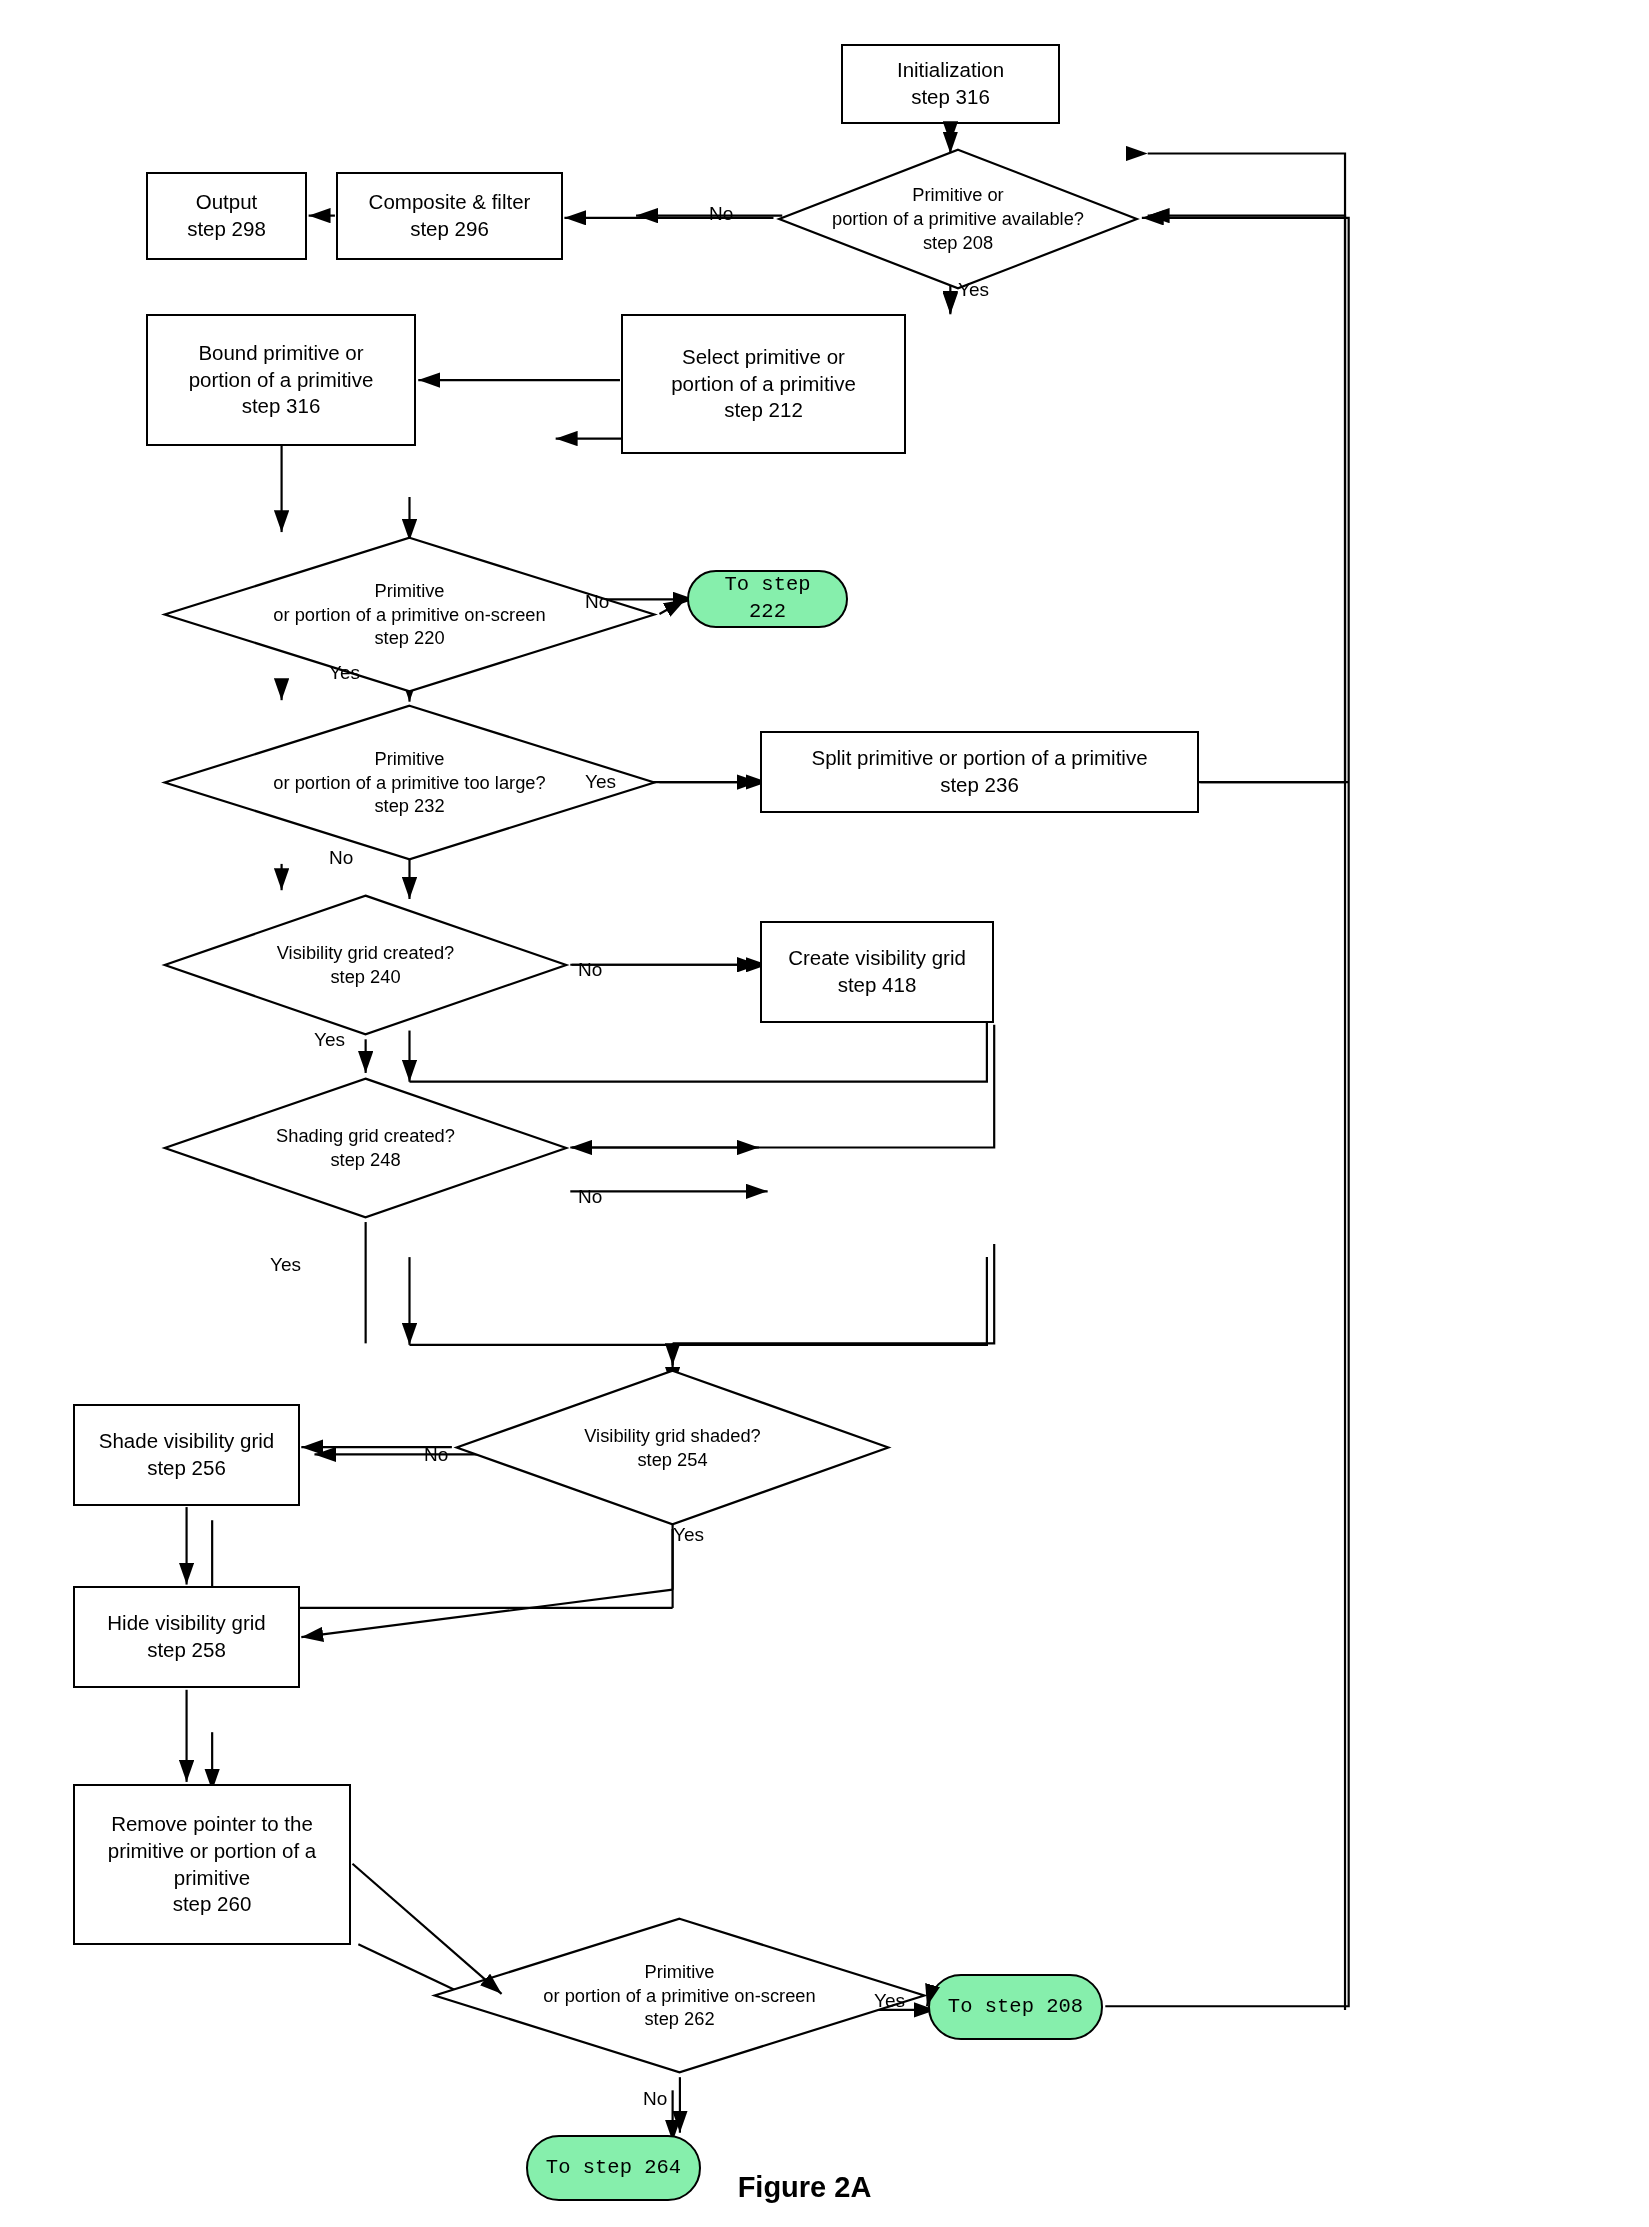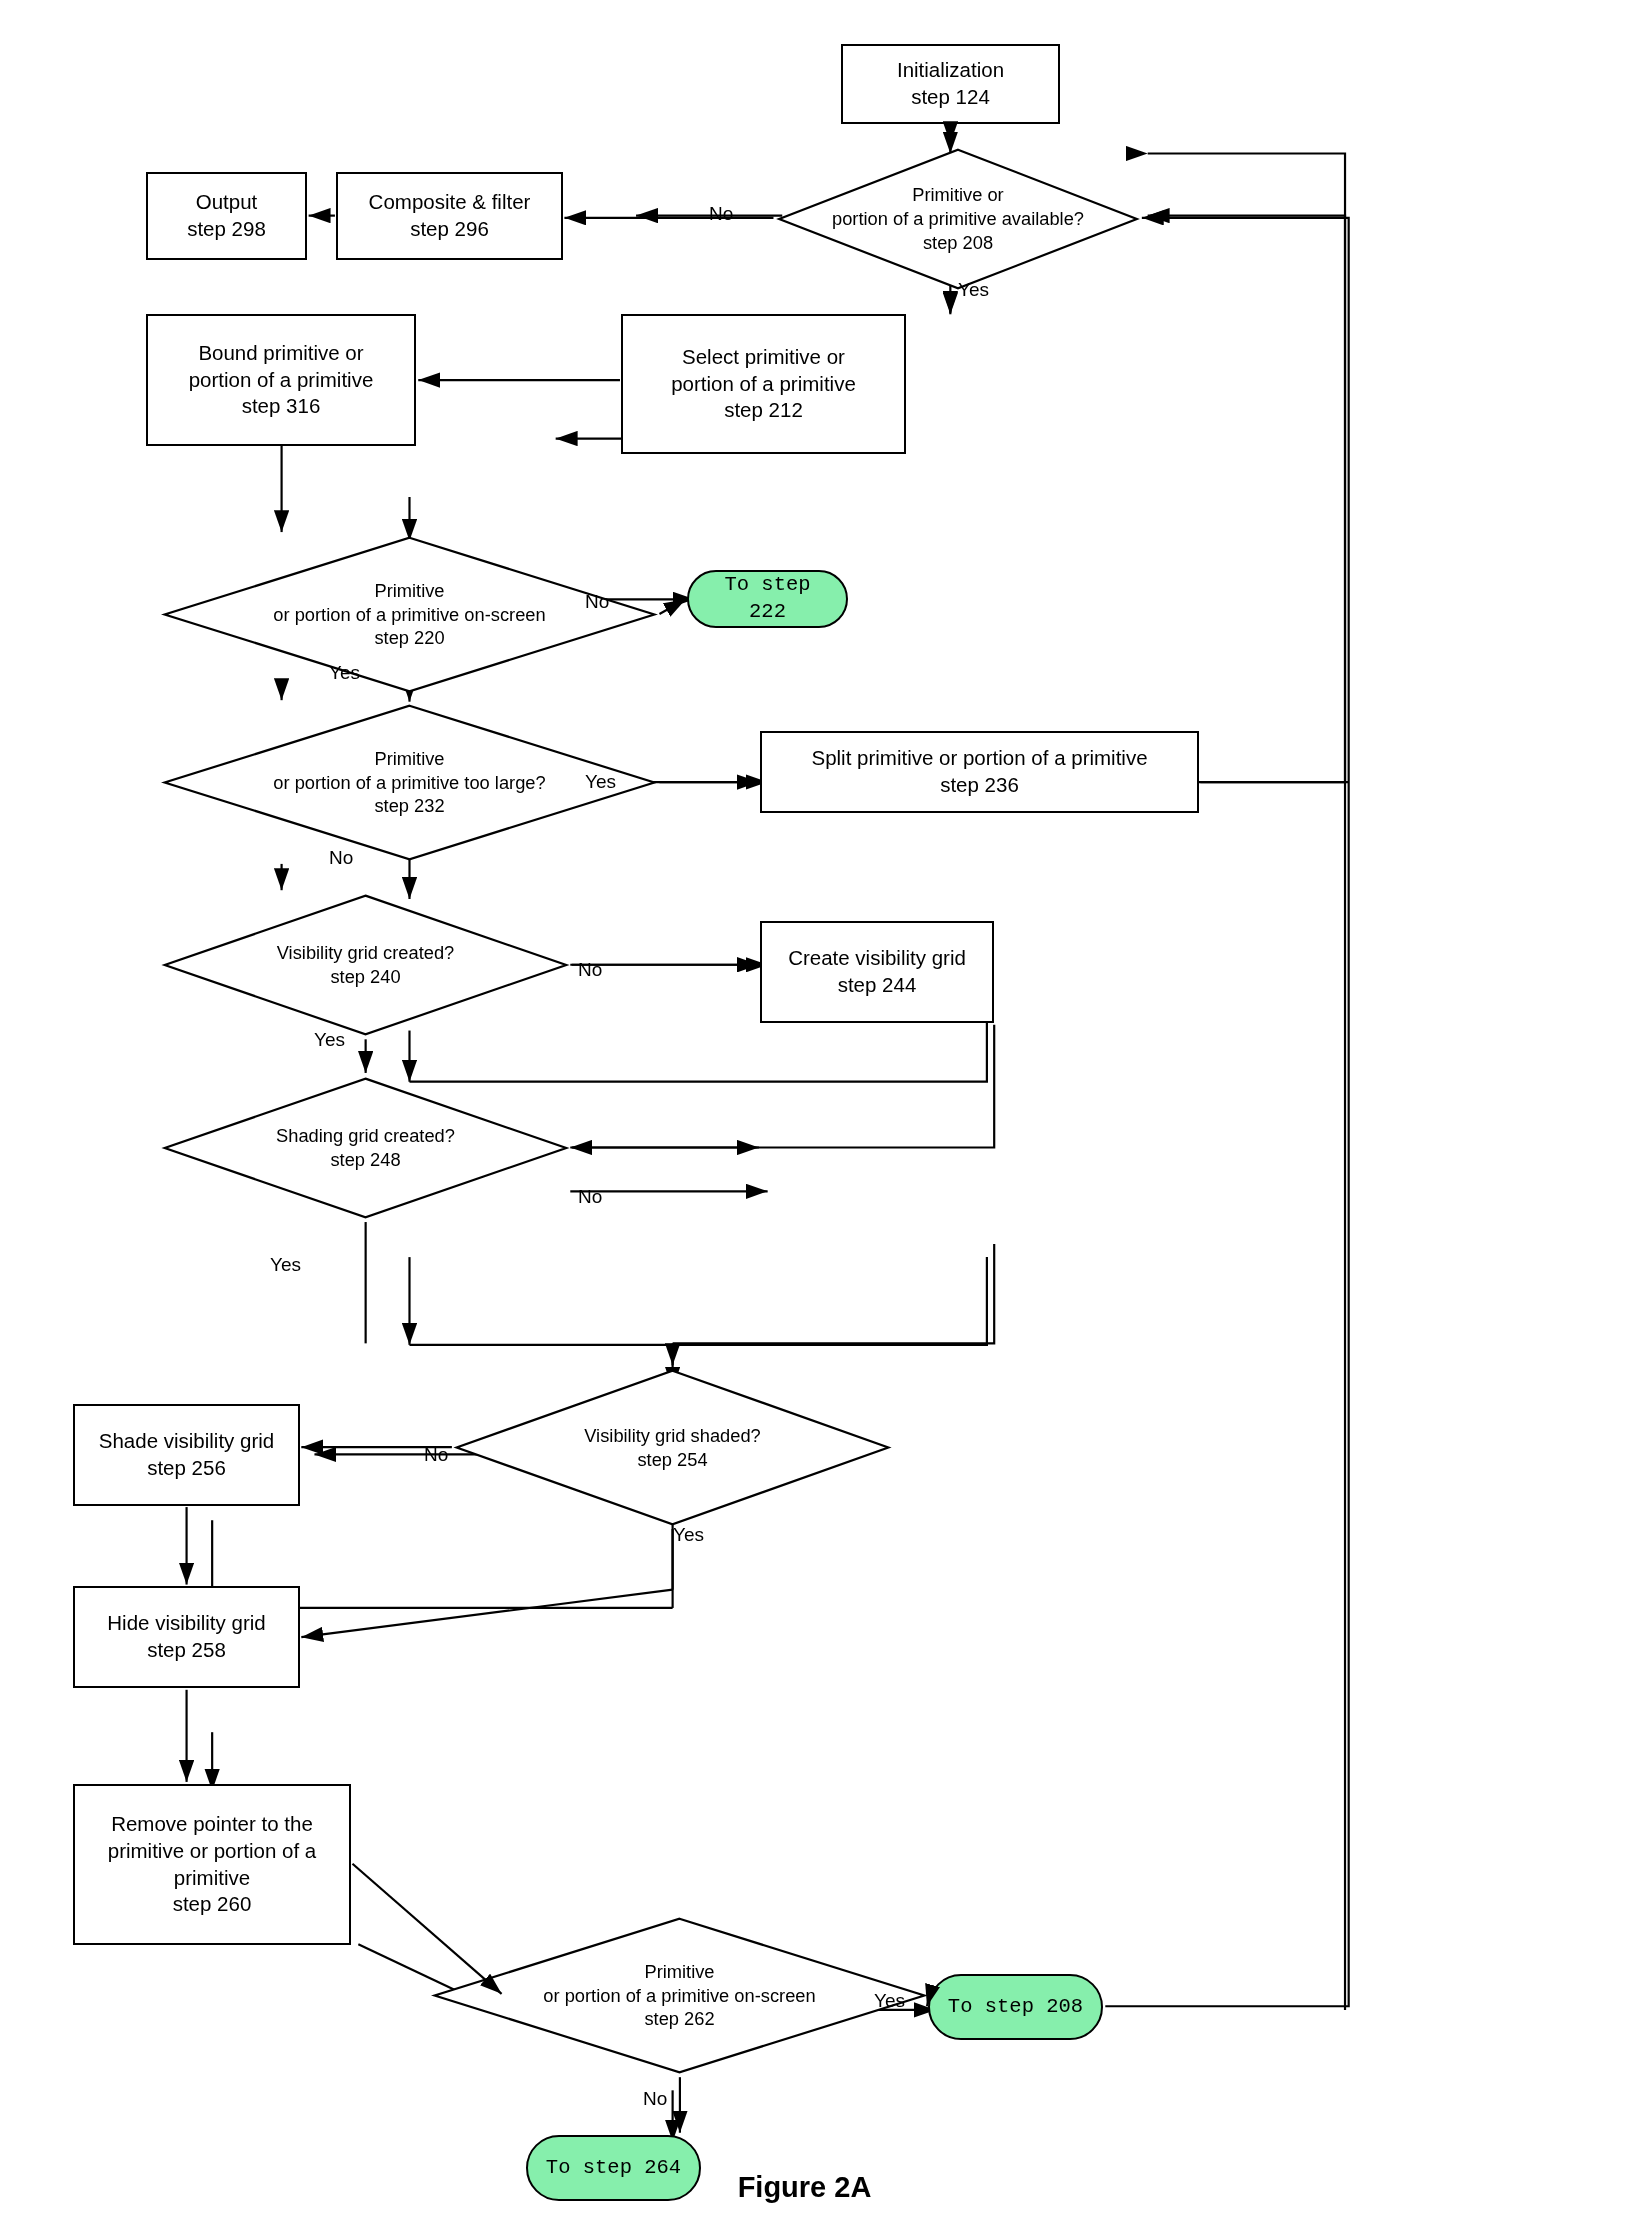--- a/index.html
+++ b/index.html
@@ -138,21 +138,21 @@
     <line x1="1120" y1="2750" x2="1280" y2="2750" stroke="#000" stroke-width="3" marker-end="url(#arrowhead)"></line>
 
     <line x1="920" y1="2860" x2="920" y2="2930" stroke="#000" stroke-width="3" marker-end="url(#arrowhead)"></line>
 
     <polyline points="1840,2750 1840,210 1570,210" fill="none" stroke="#000" stroke-width="3"></polyline>
     <line x1="1570" y1="210" x2="1570" y2="210" stroke="#000" stroke-width="3" marker-end="url(#arrowhead)"></line>
   </svg>
 
   <div class="box" style="left:841px;top:44px;width:219px;height:80px;">
     <span style="white-space:pre-line;">Initialization
-step 124</span>
+step 316</span>
   </div>
 
   <div class="diamond-container" style="left:775px;top:146px;width:366px;height:146px;">
     <svg width="366" height="146" style="position:absolute;top:0;left:0;" viewBox="0 0 500 200">
       <polygon points="250,5 495,100 250,195 5,100" fill="white" stroke="black" stroke-width="3"></polygon>
     </svg>
     <div class="diamond-text" style="position:relative;z-index:2;font-size:18.3px;padding:7.3px;">
       Primitive or<br>portion of a primitive available?<br>step 208
     </div>
   </div>
@@ -226,21 +226,21 @@
       Visibility grid created?<br>step 240
     </div>
   </div>
 
   <div class="label-text" style="left:578px;top:959px;">No</div>
 
   <div class="label-text" style="left:314px;top:1029px;">Yes</div>
 
   <div class="box" style="left:760px;top:921px;width:234px;height:102px;">
     <span style="white-space:pre-line;">Create visibility grid
-step 244</span>
+step 418</span>
   </div>
 
   <div class="diamond-container" style="left:161px;top:1075px;width:409px;height:146px;">
     <svg width="409" height="146" style="position:absolute;top:0;left:0;" viewBox="0 0 560 200">
       <polygon points="280,5 555,100 280,195 5,100" fill="white" stroke="black" stroke-width="3"></polygon>
     </svg>
     <div class="diamond-text" style="position:relative;z-index:2;font-size:18.3px;padding:7.3px;">
       Shading grid created?<br>step 248
     </div>
   </div>

